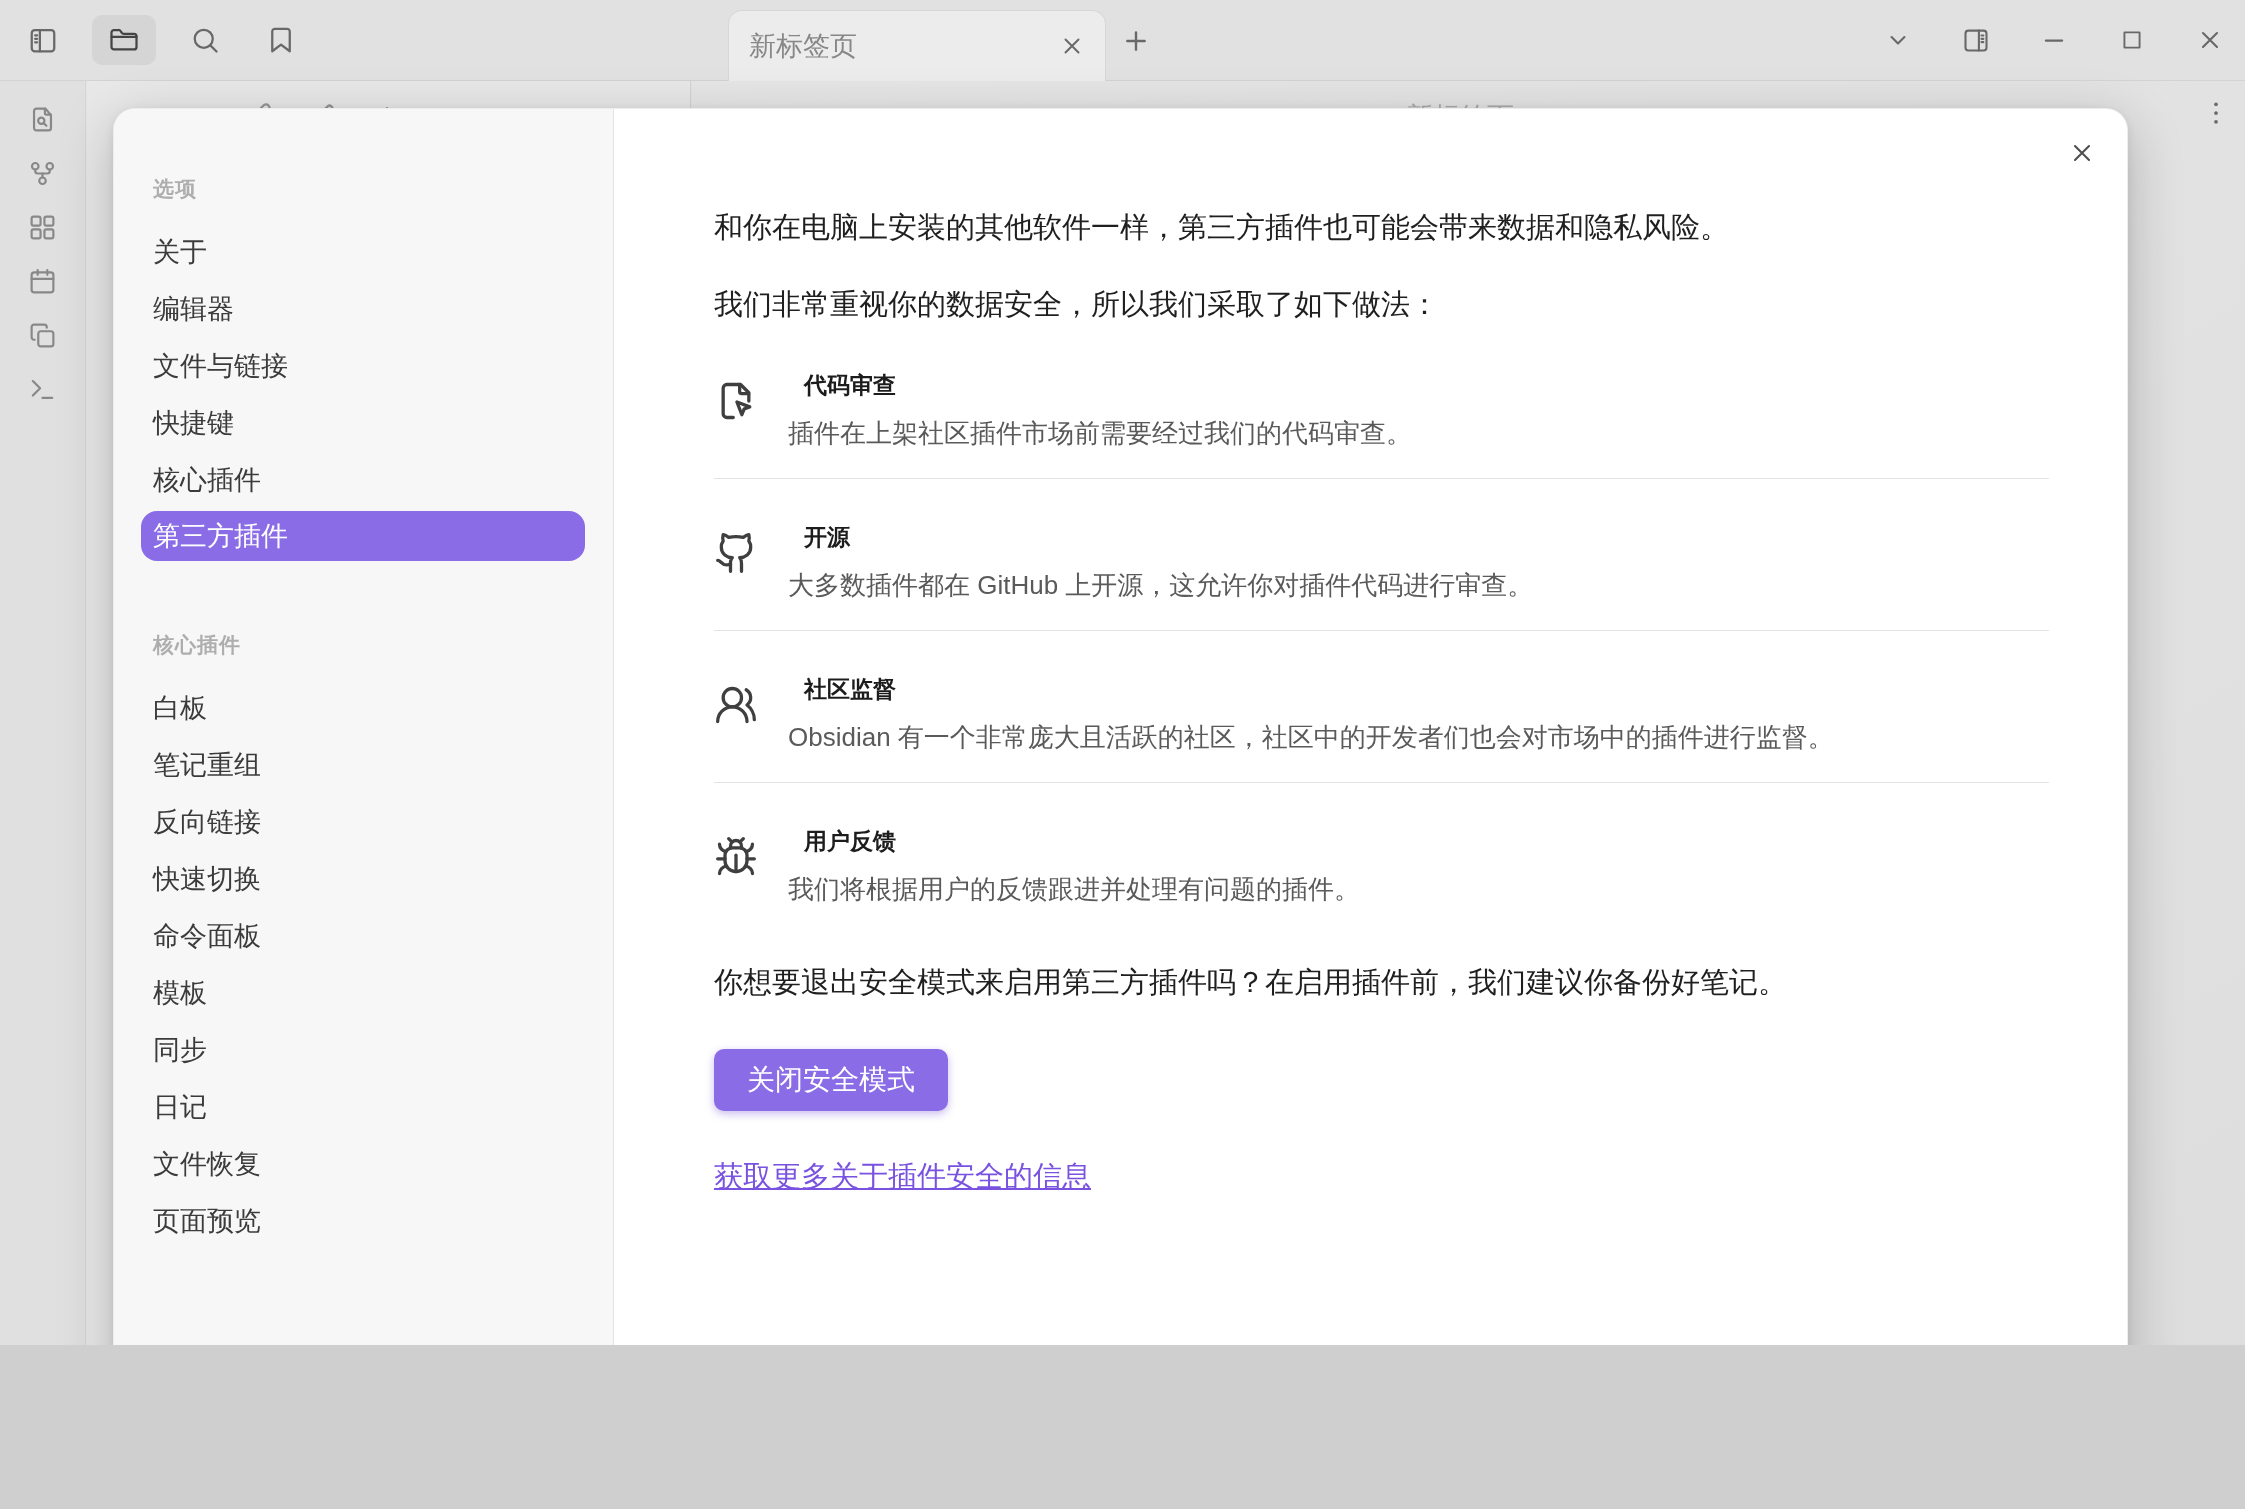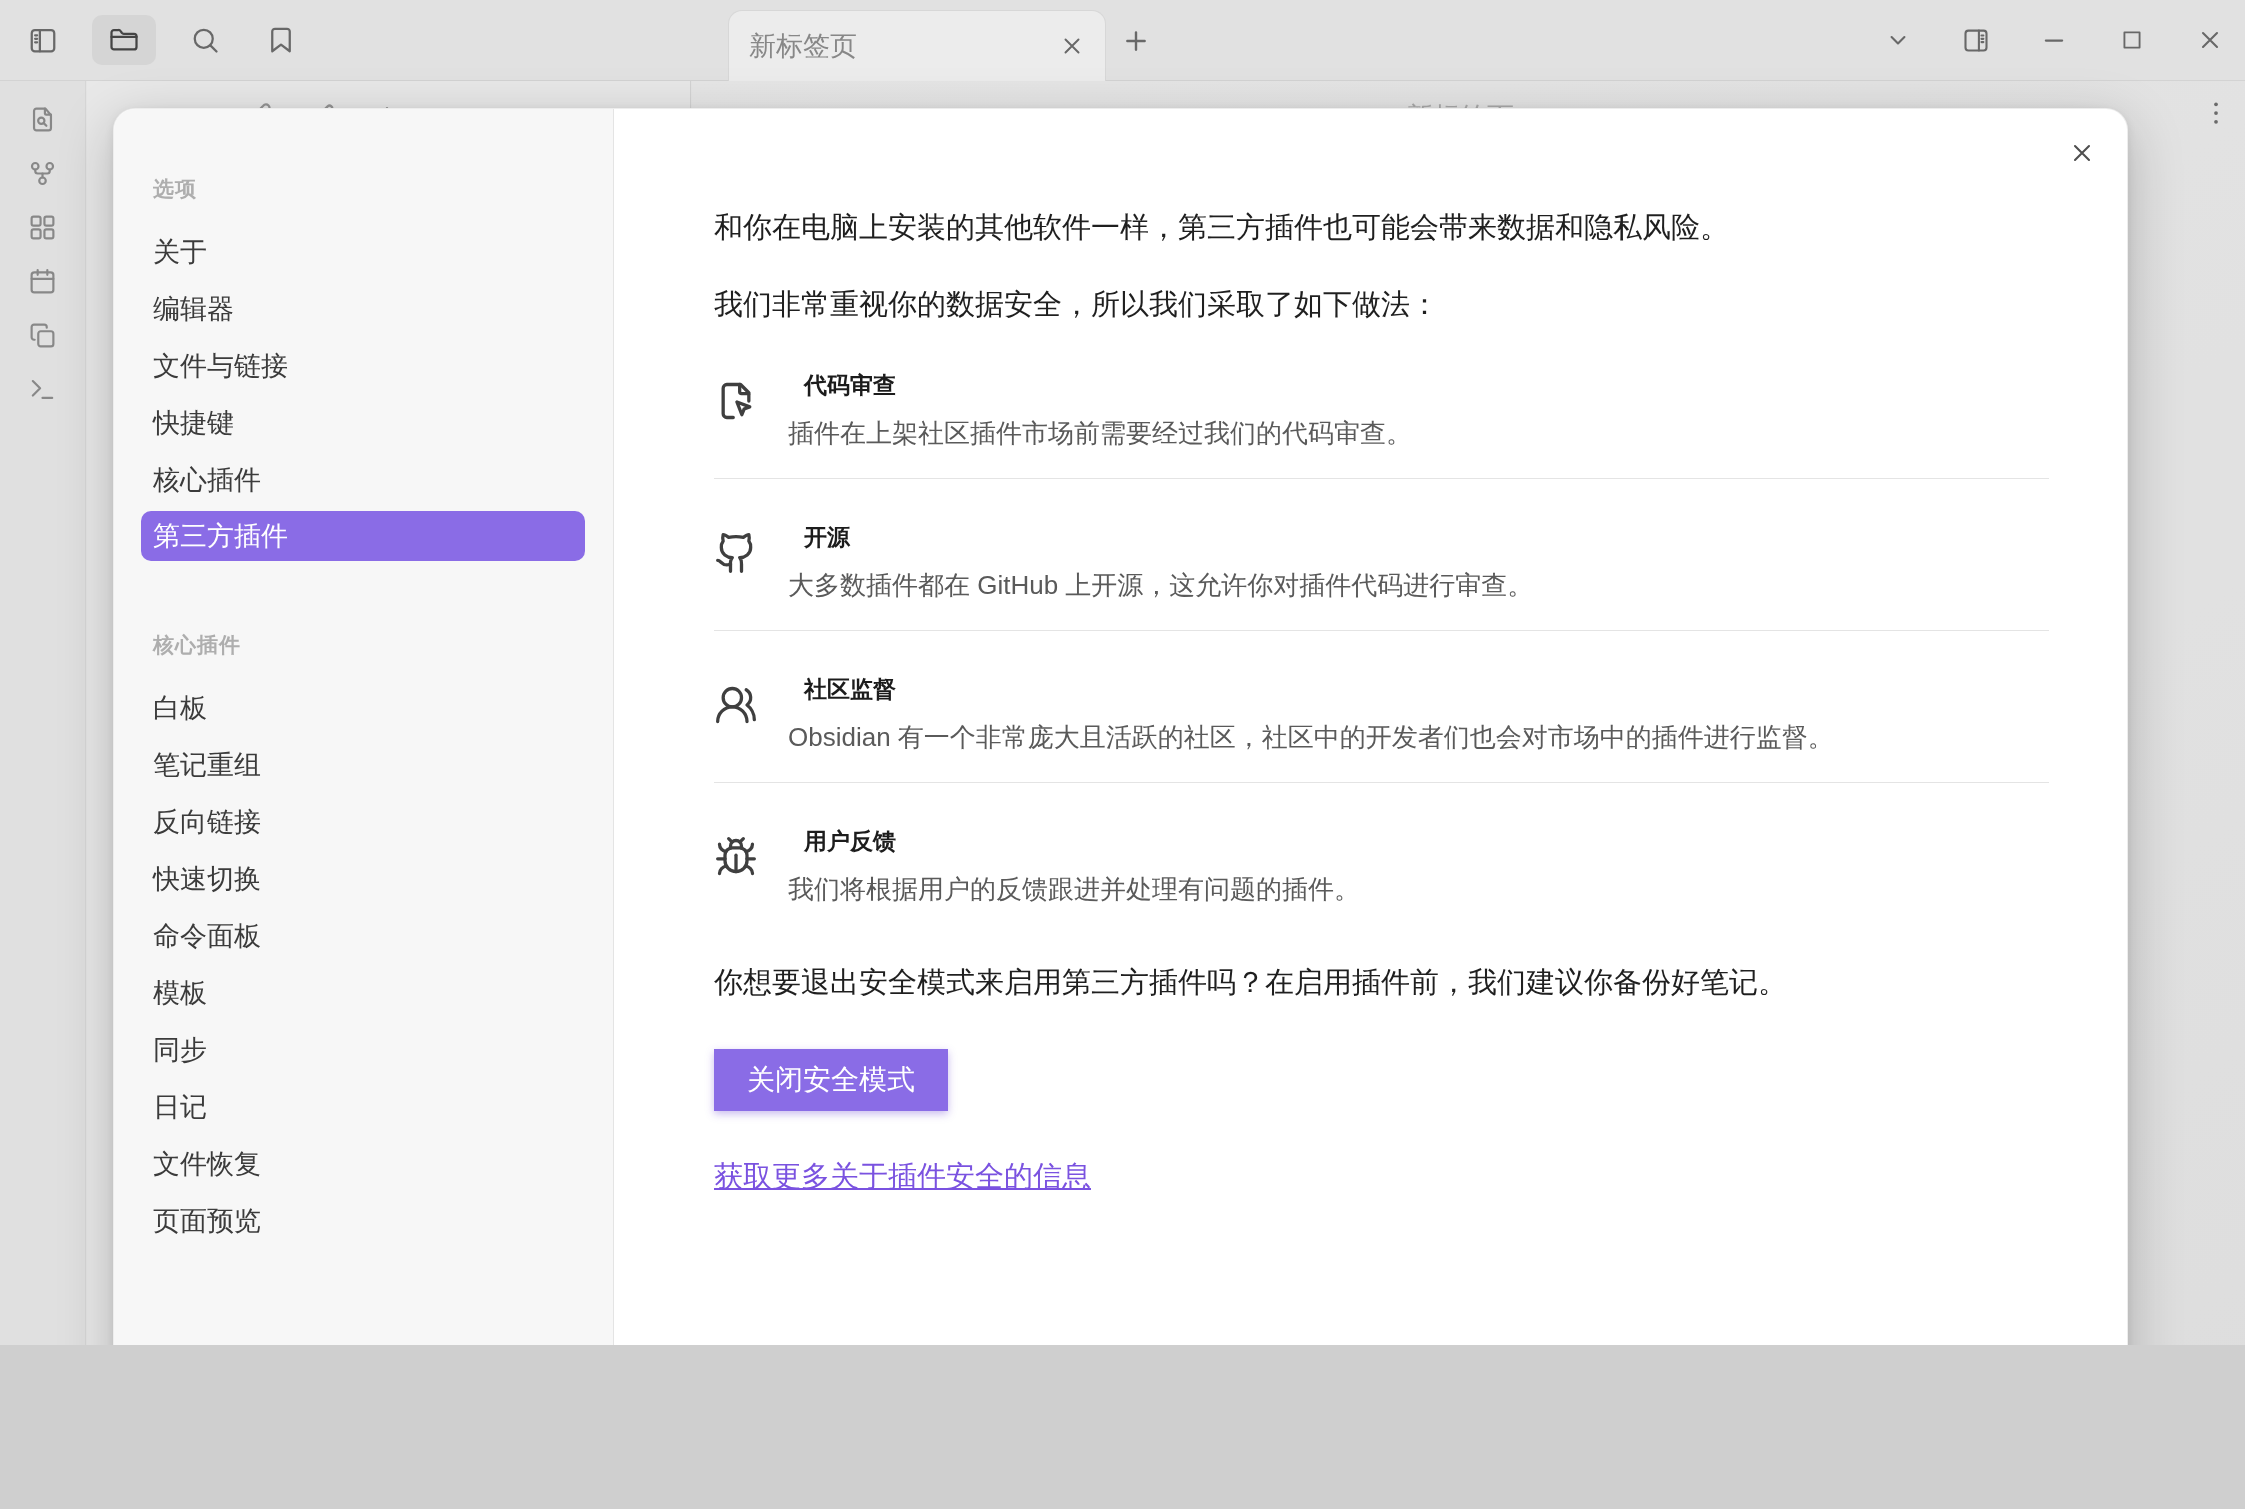--- a/index.html
+++ b/index.html
@@ -74,39 +74,39 @@
   
   .modal{position:absolute;left:113px;top:108px;width:2015px;height:1290px;background:#fff;
          border:1px solid rgba(0,0,0,0.07);border-radius:22px;
          box-shadow:0 16px 56px rgba(0,0,0,.22),0 2px 10px rgba(0,0,0,.08);
          display:flex;overflow:hidden;z-index:5;box-sizing:border-box}
   .modal-sidebar{width:500px;flex:none;background:#f7f7f7;border-right:1px solid #e4e4e4;
                  padding-top:66px;box-sizing:border-box;overflow:hidden}
   .ms-header{margin:0 0 20px 39px;font-size:21px;font-weight:700;color:#aeaeae;letter-spacing:1px}
   .ms-section + .ms-section .ms-header{margin-top:70px}
   .ms-item{height:57px;display:flex;align-items:center;padding-left:39px;font-size:27px;color:#3b3b3b}
-  .ms-item.selected{height:50px;margin:3px 28px 4px 27px;padding-left:12px;border-radius:10px;
+  .ms-item.selected{height:50px;margin:3px 28px 4px 27px;padding-left:12px;border-radius:16px;
                     background:var(--accent,#8a6ce6);color:#fff}
   .modal-main{flex:1;position:relative;padding:102px 78px 0 100px;box-sizing:border-box}
   .modal-close{position:absolute;top:26px;right:27px;width:36px;height:36px;color:#4f4f4f;
                display:flex;align-items:center;justify-content:center}
   .modal-close svg{width:28px;height:28px}
   .intro{font-size:29px;color:#1f1f1f;margin:0;line-height:33px}
   .intro2{margin-top:44px}
   .features{margin-top:32px}
   .feature{display:flex;align-items:center;gap:30px;padding:26px 0 30px}
   .feature:first-child{padding-top:0}
   .feature:not(:last-child){border-bottom:1.5px solid #e4e4e4}
   .f-icon{width:44px;height:44px;color:#3f3f3f;flex:none}
   .f-icon svg{width:44px;height:44px}
   .f-title{font-size:23px;font-weight:700;color:#1c1c1c;line-height:33px;margin:16px}
   .f-desc{font-size:26px;color:#5a5a5a;line-height:30px;margin:8px 0 0}
   .question{font-size:29px;color:#1f1f1f;line-height:33px;margin:32px 0 0}
   .cta{margin-top:50px;height:62px;padding:11px 33px;background:var(--accent,#8a6ce6);color:#fff;
-       font-size:28px;font-family:inherit;border:none;border-radius:0;
+       font-size:28px;font-family:inherit;border:none;border-radius:10px;
        box-shadow:0 3px 8px rgba(100,60,210,.35);display:flex;align-items:center}
   .link{display:inline-block;margin-top:46px;font-size:29px;color:var(--link,#7a52e0);
         text-decoration:underline;cursor:pointer}
 </style>
 </head>
 <body>
 
 <div id="app">
 
   <div class="titlebar">

